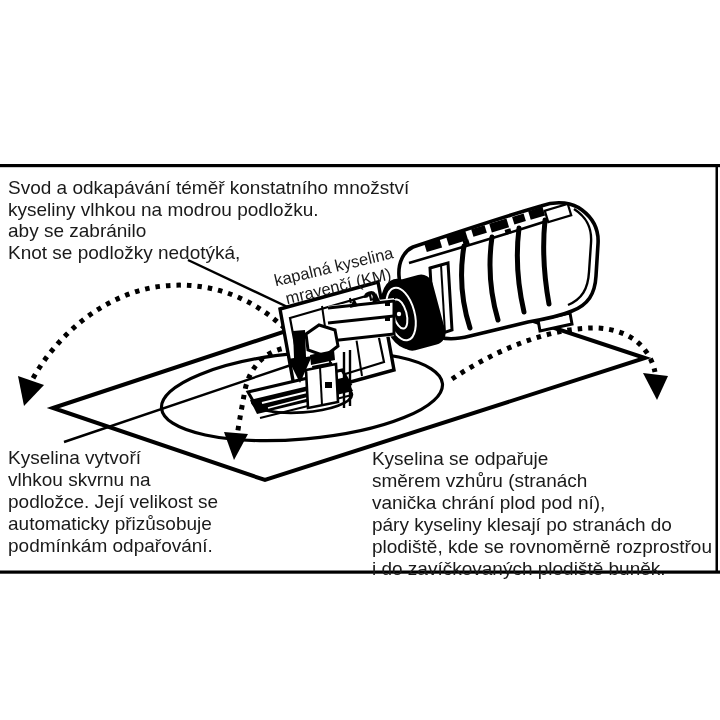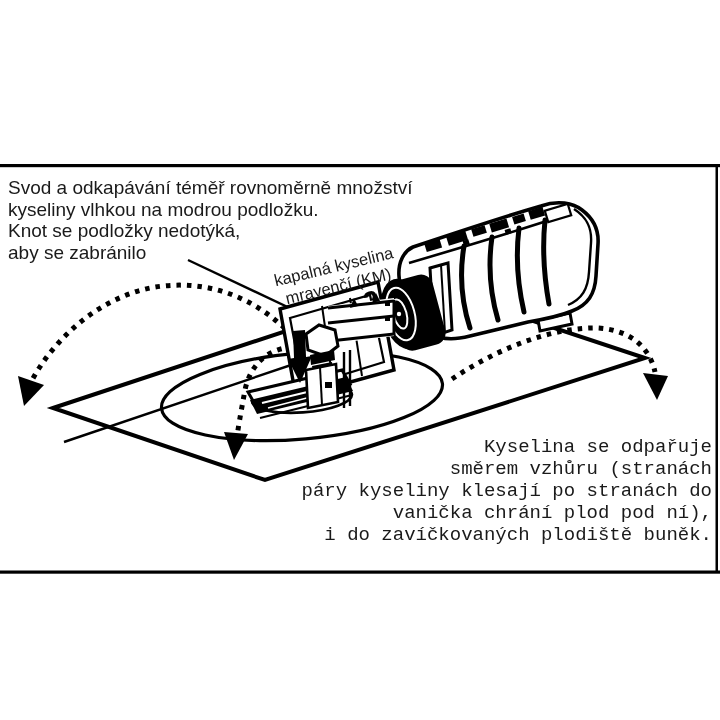--- a/index.html
+++ b/index.html
@@ -5,21 +5,21 @@
   html,body{margin:0;padding:0;background:#ffffff;}
   .stage{
     position:relative;width:720px;height:720px;background:#ffffff;overflow:hidden;
     font-family:"Liberation Sans",sans-serif;color:#1a1a1a;
   }
   .art{position:absolute;left:0;top:0;width:720px;height:720px;}
   .note{position:absolute;font-size:19px;line-height:21.5px;color:#1a1a1a;}
   .note div{white-space:nowrap;}
   .note-top{left:8px;top:177px;}
   .note-bl{left:8px;top:447px;line-height:22px;}
-  .note-br{right:8px;top:436px;line-height:22px;text-align:right;font-family:Liberation Mono, monospace;}
+  .note-br{right:8px;top:448px;line-height:22px;}
   .device-label{
     position:absolute;left:254px;top:257px;width:164px;
     font-size:16.5px;line-height:19.5px;text-align:center;
     transform:rotate(-13.5deg);transform-origin:center center;white-space:nowrap;
   }
 </style>
 </head>
 <body>
 
 <div class="stage">
@@ -129,33 +129,41 @@
       <polygon points="312,366 332,362 333,369 313,372" fill="#000"></polygon>
       <polygon points="306,370 336,364 338,402 308,408" fill="#fff" stroke="#000" stroke-width="2.6"></polygon>
       <line x1="320" y1="367" x2="322" y2="405" stroke="#000" stroke-width="2"></line>
       <rect x="325" y="382" width="7" height="6" fill="#000"></rect>
     </g>
 
     <path d="M 293,331 L 305,330 L 306,357 L 312,356 L 300,383 L 288,359 L 294,358 Z" fill="#000"></path>
   </svg>
 
   <div class="note note-top">
-    <div>Svod a odkapávání téměř rovnoměrně množství</div>
+    <div>Svod a odkapávání téměř konstatního množství</div>
     <div>kyseliny vlhkou na modrou podložku.</div>
+    <div>aby se zabránilo</div>
     <div>Knot se podložky nedotýká,</div>
-    <div>aby se zabránilo</div>
   </div>
 
   <div class="device-label">
     <div>kapalná kyselina</div>
     <div>mravenčí (KM)</div>
   </div>
 
+  <div class="note note-bl">
+    <div>Kyselina vytvoří</div>
+    <div>vlhkou skvrnu na</div>
+    <div>podložce. Její velikost se</div>
+    <div>automaticky přizůsobuje</div>
+    <div>podmínkám odpařování.</div>
+  </div>
 
   <div class="note note-br">
     <div>Kyselina se odpařuje</div>
     <div>směrem vzhůru (stranách</div>
+    <div>vanička chrání plod pod ní),</div>
     <div>páry kyseliny klesají po stranách do</div>
-    <div>vanička chrání plod pod ní),</div>
+    <div>plodiště, kde se rovnoměrně rozprostřou</div>
     <div>i do zavíčkovaných plodiště buněk.</div>
   </div>
 
 </div>
 
 </body></html>

